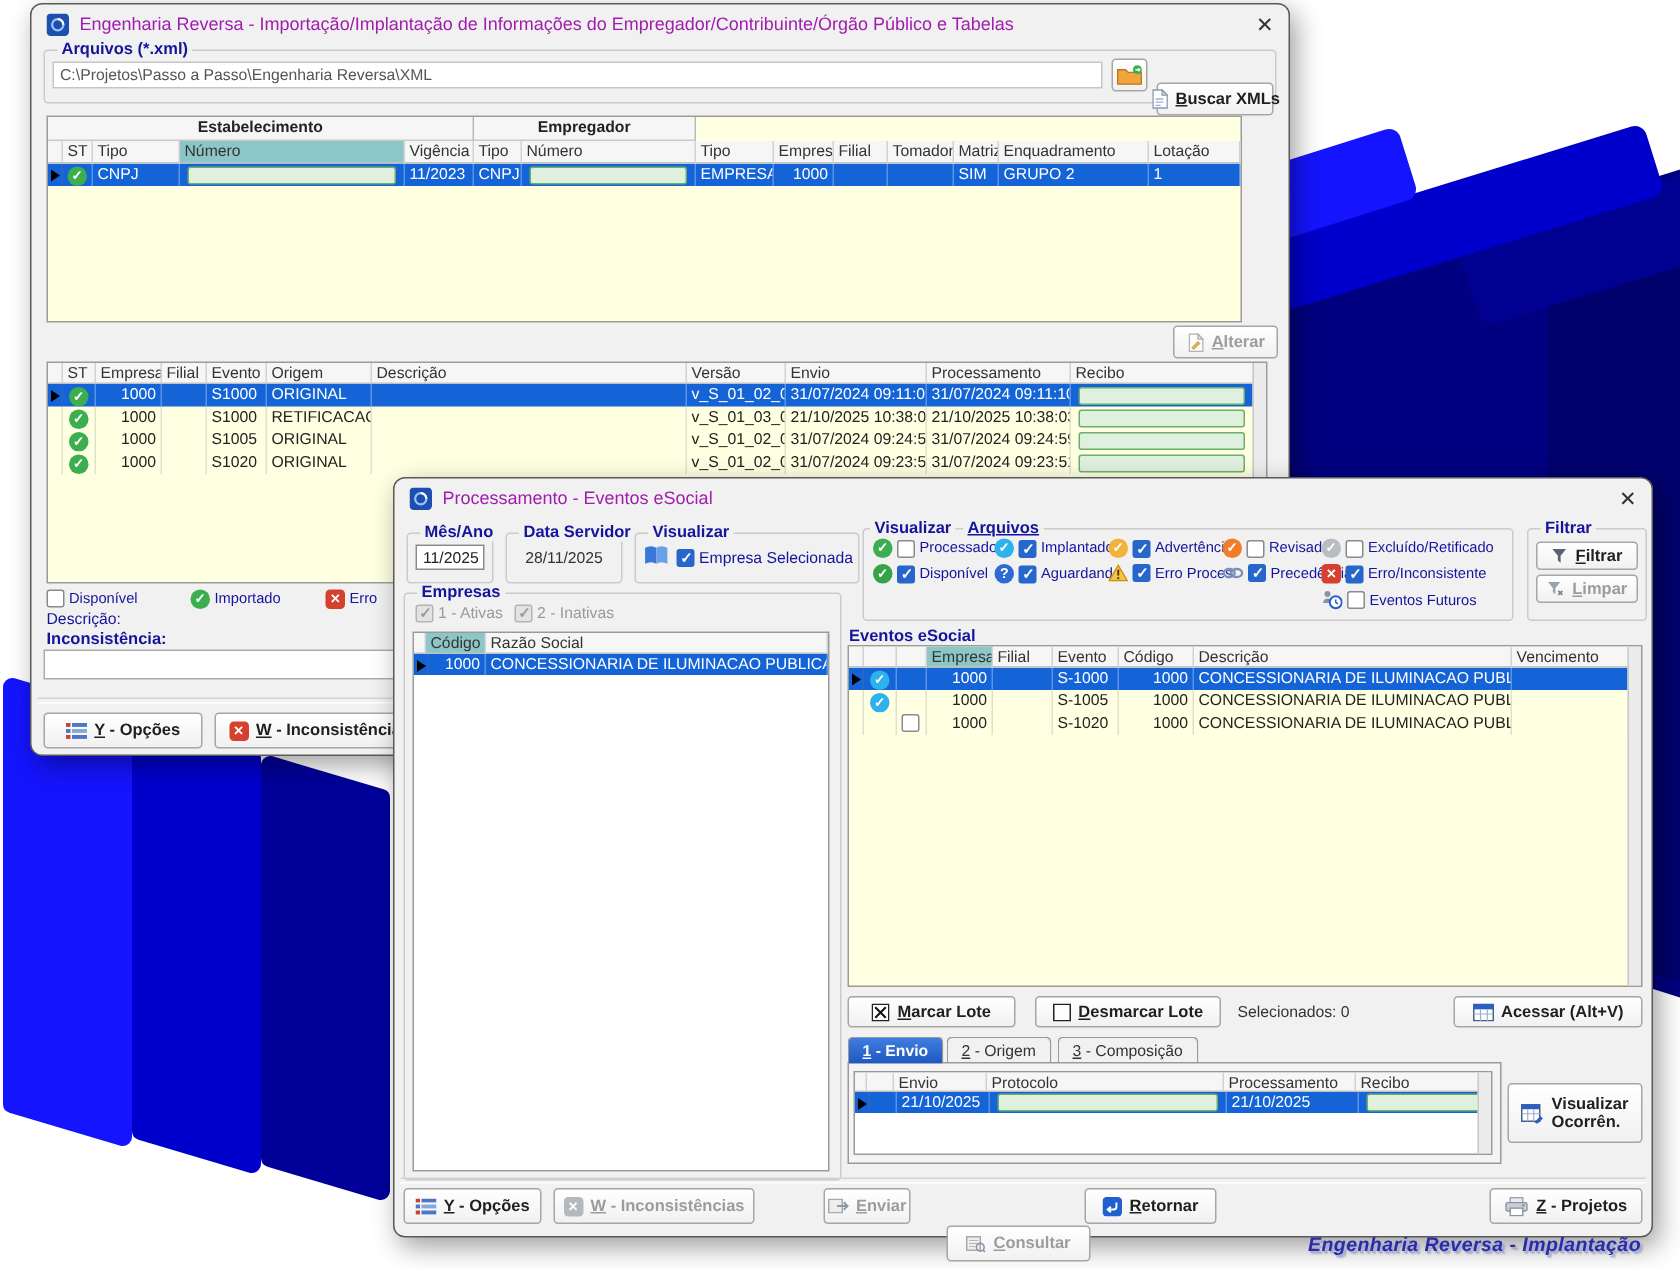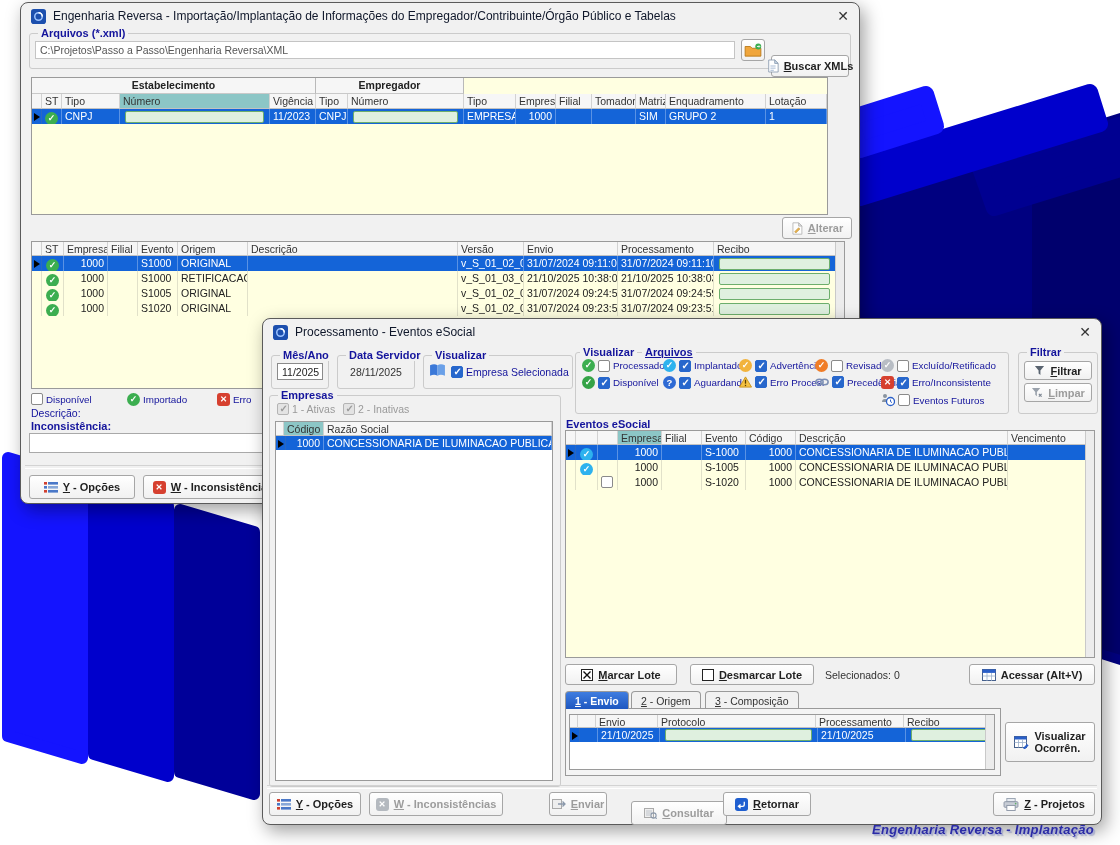--- a/index.html
+++ b/index.html
@@ -3,21 +3,21 @@
 <meta charset="utf-8">
 <style>
   html,body{margin:0;padding:0}
   body{width:1120px;height:845px;position:relative;overflow:hidden;background:#fff;
        font-family:"Liberation Sans",sans-serif;font-size:11px;color:#222}
   #bg{position:absolute;left:0;top:0;z-index:0}
   .win{position:absolute;background:#f1f1f1;border:1px solid #5a5a5a;border-radius:8px;
        box-shadow:4px 6px 18px rgba(0,0,0,.38)}
   .tbar{position:absolute;left:0;top:0;right:0;height:26px;display:flex;align-items:center;
         gap:7px;padding:0 10px;box-sizing:border-box}
-  .ttl{font-size:12px;color:#0f172a;white-space:nowrap}
+  .ttl{font-size:12px;color:#a21caf;white-space:nowrap}
   .close{margin-left:auto;font-size:14px;color:#333;cursor:default;line-height:14px}
   .grp{position:absolute;border:1px solid #cbcbcb;border-radius:3px;box-sizing:border-box}
   .grp>.lbl{position:absolute;top:-7px;left:8px;background:#f1f1f1;padding:0 3px;
         font-weight:bold;color:#14149c;font-size:11px;white-space:nowrap}
   .navy{color:#14149c}
   .link{color:#14149c;text-decoration:underline}
   .inp{position:absolute;background:#fff;border:1px solid #a9a9a9;box-sizing:border-box;
        font-size:10.5px;line-height:16px;padding:0 4px;white-space:nowrap;overflow:hidden;color:#555}
   .grid{position:absolute;background:#ffffe1;border:1px solid #9a9a9a;box-sizing:border-box;overflow:hidden}
   .grid.white{background:#fff}
@@ -605,21 +605,21 @@
   </div>
   <div class="btn dis" style="left:286px;top:473px;width:58px;height:24px">
     <span>
         <svg width="14" height="10" viewBox="0 0 14 10">
           <rect x=".5" y=".5" width="9" height="9" fill="#eee" stroke="#aaa"></rect>
           <path d="M6 5 h7 M10.5 2.5 L13 5 l-2.5 2.5" stroke="#8a98aa" fill="none" stroke-width="1.3"></path>
         </svg>
       </span>
     <span class="t ul">Enviar</span>
   </div>
-  <div class="btn dis" style="left:368px;top:482px;width:96px;height:24px">
+  <div class="btn dis" style="left:368px;top:498px;width:96px;height:24px">
     <span>
         <svg width="13" height="11" viewBox="0 0 13 11">
           <rect x=".5" y=".5" width="9" height="9" fill="#eee" stroke="#aaa"></rect>
           <path d="M2 3 h6 M2 5 h6 M2 7 h4" stroke="#b2b9c2" stroke-width=".8"></path>
           <circle cx="9.5" cy="7.5" r="2.6" fill="none" stroke="#8a98aa" stroke-width="1.1"></circle>
           <path d="M11.3 9.3 l1.4 1.4" stroke="#8a98aa" stroke-width="1.2"></path>
         </svg>
       </span>
     <span class="t ul">Consultar</span>
   </div>

